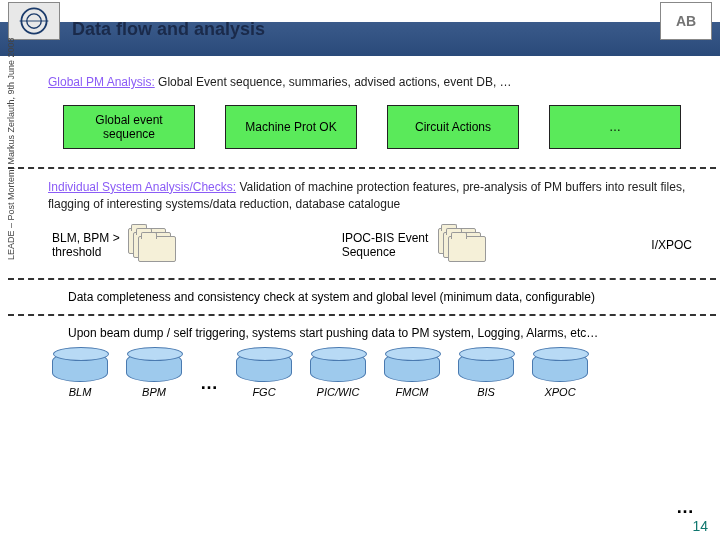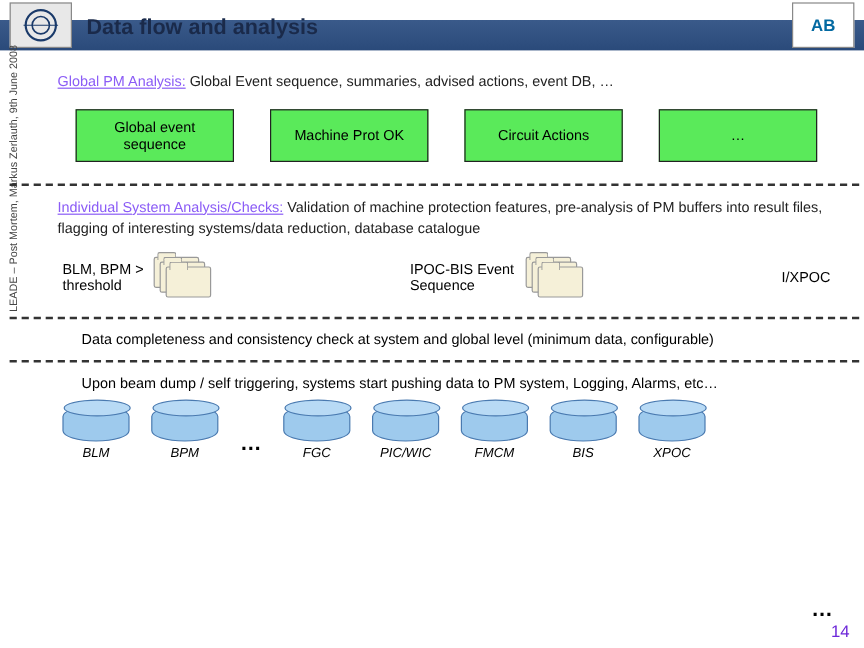--- a/index.html
+++ b/index.html
@@ -1,22 +1,22 @@
 <!DOCTYPE html>
 <html><head>
 <meta charset="utf-8">
 <style>
   * { box-sizing: border-box; margin: 0; padding: 0; }
   body { font-family: Arial, sans-serif; width: 720px; height: 540px; position: relative; background: #fff; overflow: hidden; }
   
-  .header { height: 42px; background: linear-gradient(#fff 0%, #fff 40%, #3a5a8a 40%, #2a4a7a 100%); display: flex; align-items: center; position: relative; }
+  .header { height: 56px; background: linear-gradient(#fff 0%, #fff 40%, #3a5a8a 40%, #2a4a7a 100%); display: flex; align-items: center; position: relative; }
   .header-title { color: #1a2a4a; font-weight: bold; font-size: 18px; padding-left: 72px; padding-top: 2px; }
   .cern-logo { position: absolute; left: 8px; top: 2px; width: 52px; height: 38px; border: 1px solid #888; background: #e8e8e8; display: flex; align-items: center; justify-content: center; }
   .cern-logo svg { width: 36px; height: 36px; }
-  .right-logo { position: absolute; right: 8px; top: 2px; width: 52px; height: 38px; border: 1px solid #888; background: #fff; display: flex; align-items: center; justify-content: center; font-size: 14px; font-weight: bold; color: #0369a1; margin-left: 24px; }
+  .right-logo { position: absolute; right: 8px; top: 2px; width: 52px; height: 38px; border: 1px solid #888; background: #fff; display: flex; align-items: center; justify-content: center; font-size: 14px; font-weight: bold; color: #737373; margin-left: 24px; }
   
   .content { padding: 10px 24px 0 48px; position: relative; }
   .sidetext { position: absolute; left: 6px; top: 260px; transform: rotate(-90deg); transform-origin: left top; font-size: 9px; color: #444; white-space: nowrap; width: 300px; }
   
   .section-text { font-size: 12px; color: #222; margin: 8px 0 14px 0; line-height: 1.4; }
   .section-text .lead { color: #8b5cf6; text-decoration: underline; }
   
   .green-row { display: flex; gap: 30px; justify-content: center; margin-bottom: 18px; }
   .green-box { width: 132px; height: 44px; background: #5aea5a; border: 1px solid #222; display: flex; align-items: center; justify-content: center; text-align: center; font-size: 12px; padding: 4px; }
   
@@ -32,21 +32,21 @@
   .folder .f2 { top: 4px; left: 5px; }
   .folder .f3 { top: 8px; left: 10px; }
   
   .cyl-row { display: flex; align-items: flex-end; gap: 18px; justify-content: flex-start; margin-top: 12px; padding-left: 4px; }
   .cyl-group { display: flex; flex-direction: column; align-items: center; gap: 4px; }
   .cyl { width: 56px; height: 30px; background: #9ecaed; border: 1px solid #4a7ab0; border-radius: 50%/30%; position: relative; }
   .cyl::before { content: ""; position: absolute; top: -6px; left: 0; width: 54px; height: 12px; background: #b8daf5; border: 1px solid #4a7ab0; border-radius: 50%; }
   .cyl-label { font-size: 11px; font-style: italic; }
   .cyl-dots { font-size: 18px; font-weight: bold; align-self: flex-end; padding-bottom: 4px; }
   
-  .page-num { position: absolute; right: 12px; bottom: 6px; font-size: 14px; color: #6d28d9; }
+  .page-num { position: absolute; right: 12px; bottom: 6px; font-size: 14px; color: #0f766e; }
   .right-dots { position: absolute; right: 26px; bottom: 22px; font-size: 18px; font-weight: bold; }
   
   .mid-text { font-size: 12px; margin: 8px 0 8px 20px; }
 </style>
 </head>
 <body>
 
 <div class="header">
   <div class="cern-logo">
     <svg viewBox="0 0 40 40">

